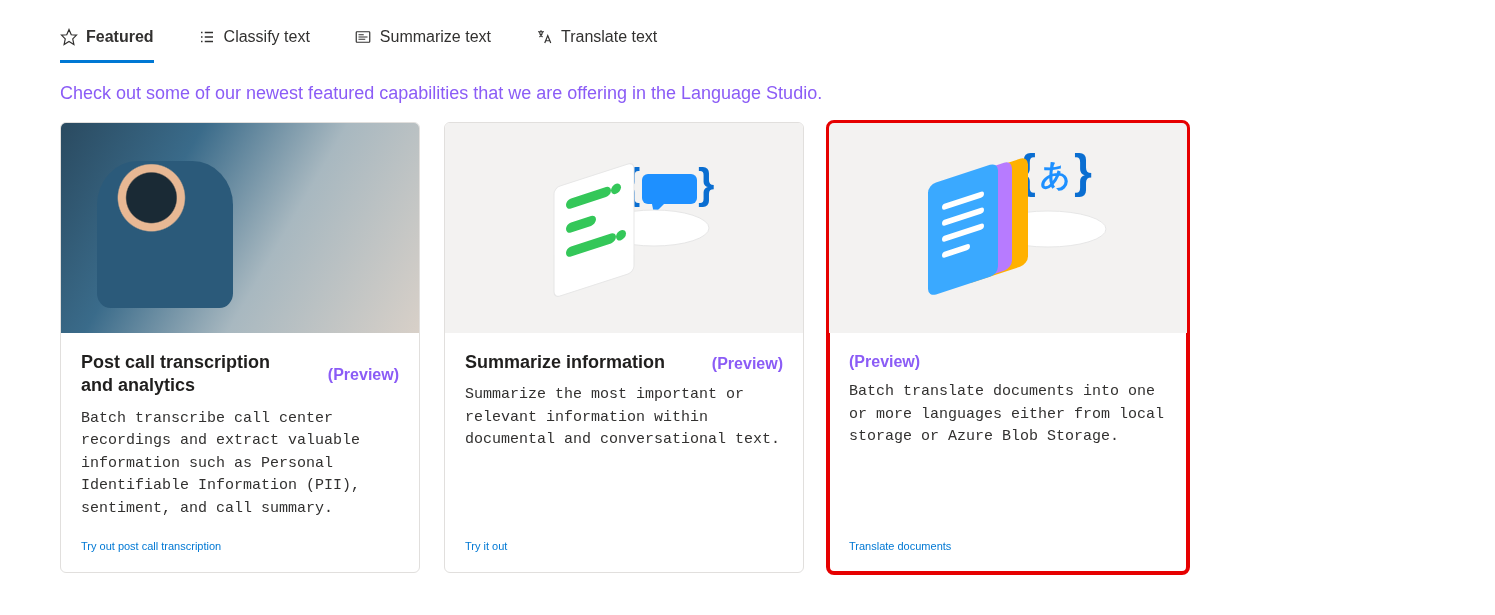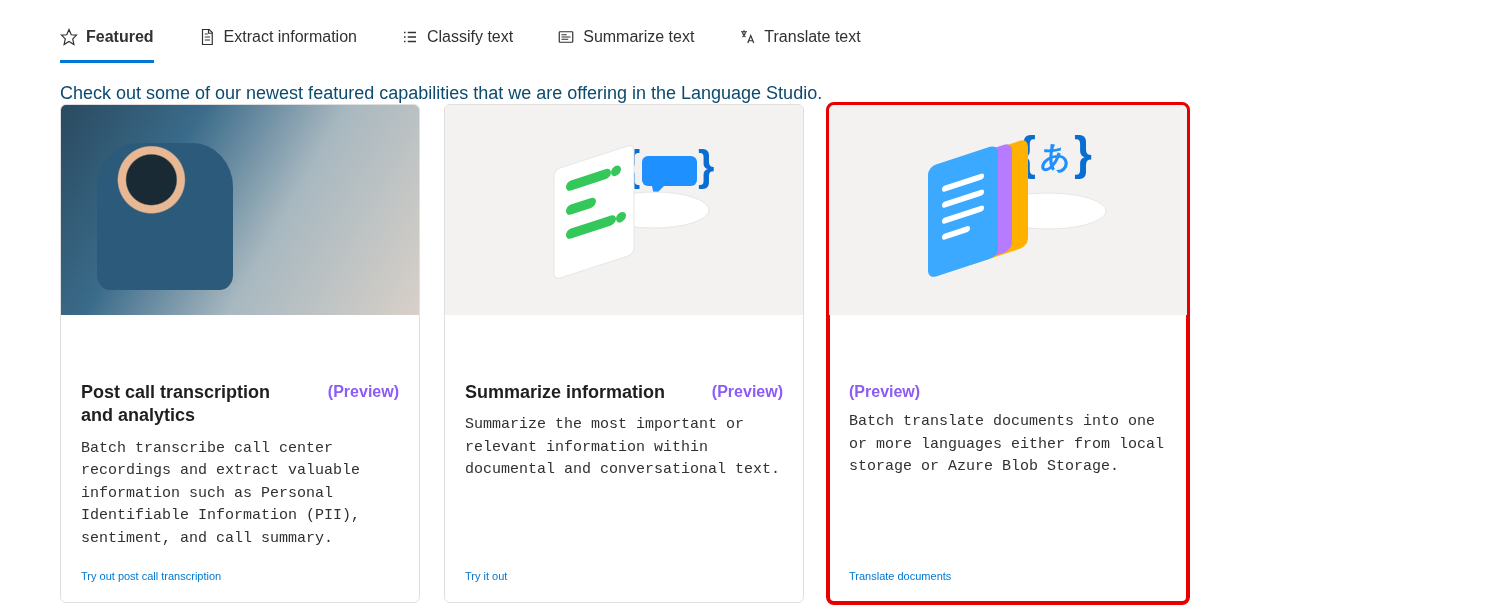--- a/index.html
+++ b/index.html
@@ -33,21 +33,22 @@
   }
   .tab-icon {
     width: 18px;
     height: 18px;
     display: inline-flex;
     align-items: center;
     justify-content: center;
   }
   .intro {
     font-size: 18px;
-    color: #0c4a6e;
+    color: #8b5cf6;
+    margin-bottom: 18px;
   }
   .cards {
     display: flex;
     gap: 24px;
   }
   .card {
     width: 360px;
     border: 1px solid #e1dfdd;
     border-radius: 6px;
     display: flex;
@@ -70,24 +71,23 @@
   }
   .card-body {
     padding: 18px 20px 20px 20px;
     display: flex;
     flex-direction: column;
     flex: 1;
   }
   .card-title-row {
     display: flex;
     justify-content: space-between;
-    align-items: flex-start;
+    align-items: center;
     margin-bottom: 10px;
     gap: 28px;
-    margin-top: 48px;
   }
   .card-title {
     font-size: 18px;
     font-weight: 600;
     color: #201f1e;
     line-height: 1.3;
   }
   .card-badge {
     font-size: 16px;
     color: #8b5cf6;
@@ -133,30 +133,20 @@
 
   <div class="tab active">
     <span class="tab-icon">
       <svg viewBox="0 0 24 24" width="18" height="18" fill="none" stroke="#323130" stroke-width="1.6">
         <polygon points="12,2 15,9 22,9.5 17,14.5 18.5,22 12,18 5.5,22 7,14.5 2,9.5 9,9"></polygon>
       </svg>
     </span>
     <span>Featured</span>
   </div>
 
-  <div class="tab">
-    <span class="tab-icon">
-      <svg viewBox="0 0 24 24" width="18" height="18" fill="none" stroke="#323130" stroke-width="1.6">
-        <path d="M6 2h9l4 4v16H6z"></path>
-          <path d="M14 2v5h5"></path>
-          <path d="M9 12h7M9 16h7M9 8h4"></path>
-      </svg>
-    </span>
-    <span>Extract information</span>
-  </div>
 
   <div class="tab">
     <span class="tab-icon">
       <svg viewBox="0 0 24 24" width="18" height="18" fill="none" stroke="#323130" stroke-width="1.8">
         <path d="M4 6h2M4 12h2M4 18h2M9 6h11M9 12h11M9 18h11"></path>
       </svg>
     </span>
     <span>Classify text</span>
   </div>
 

